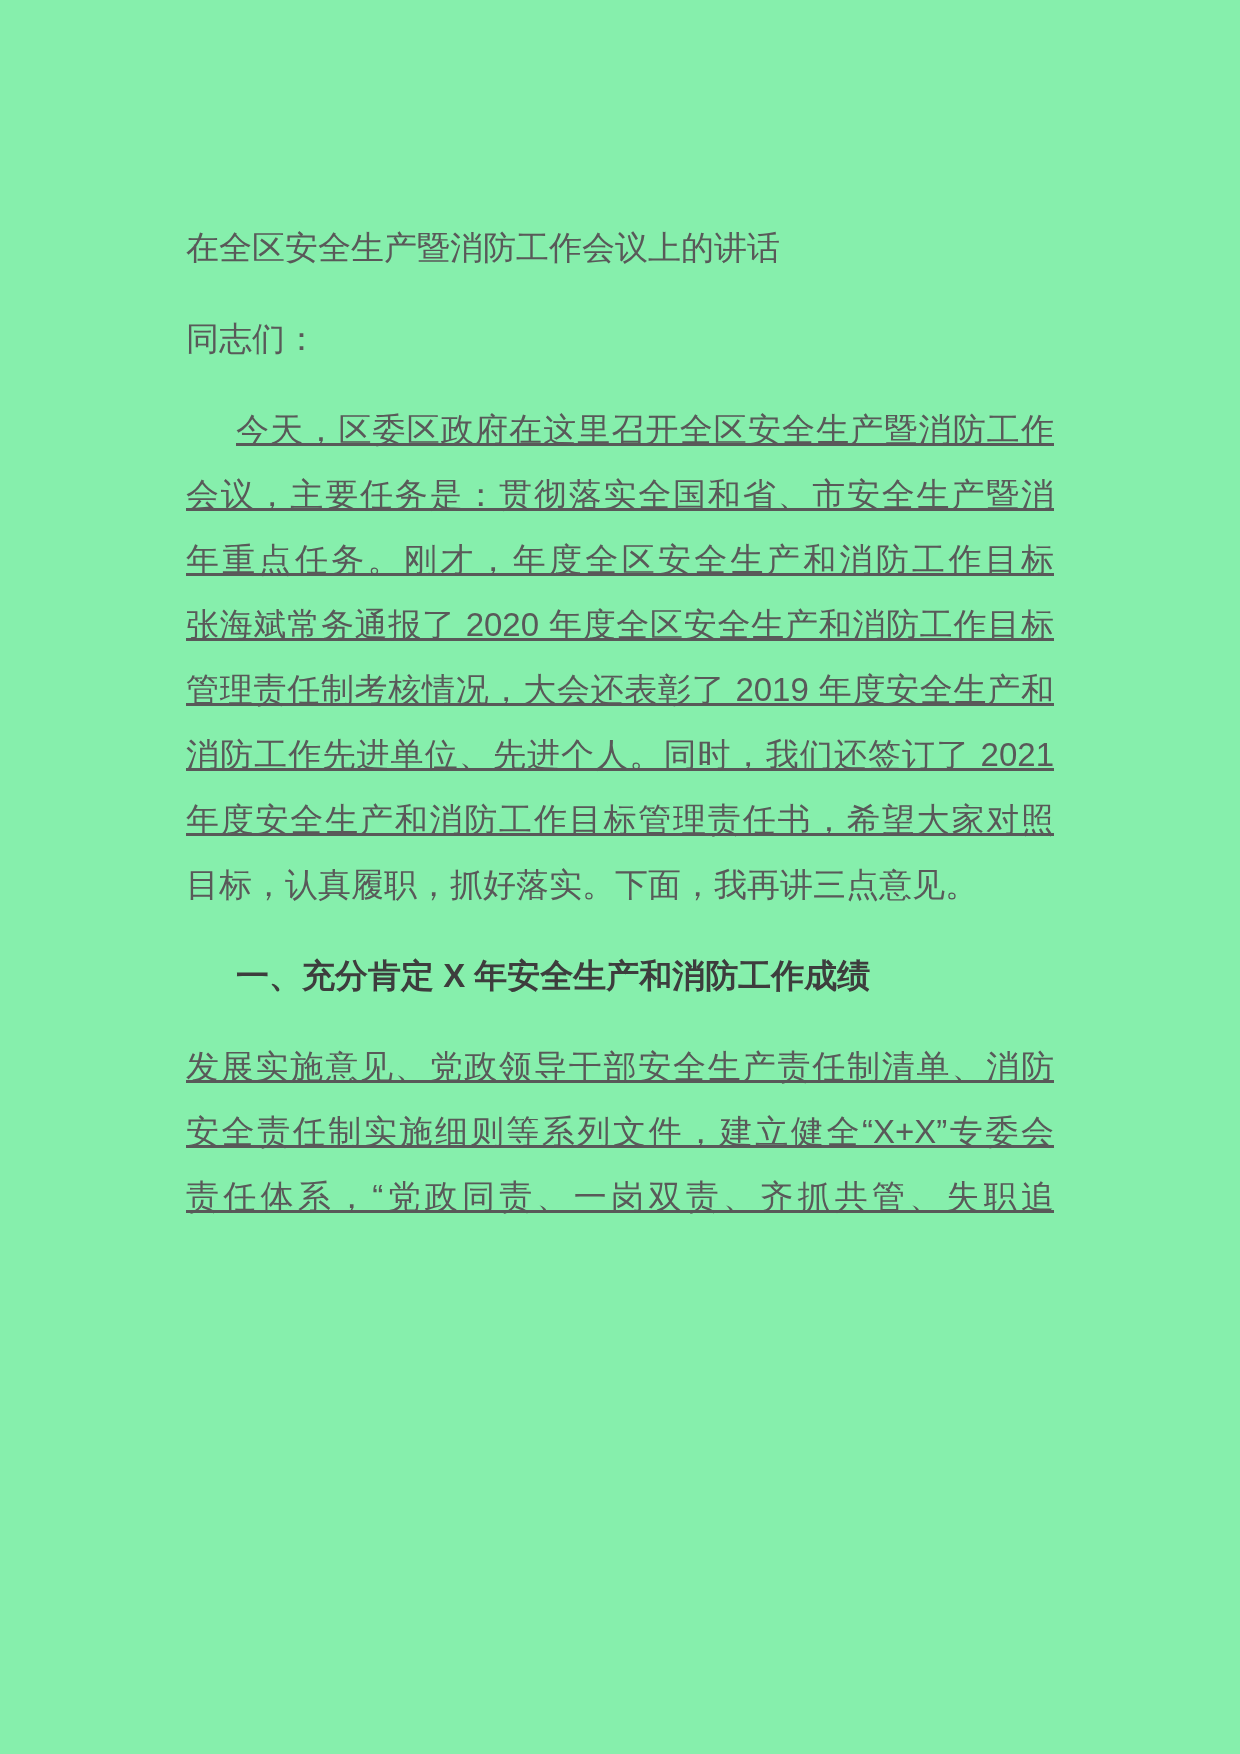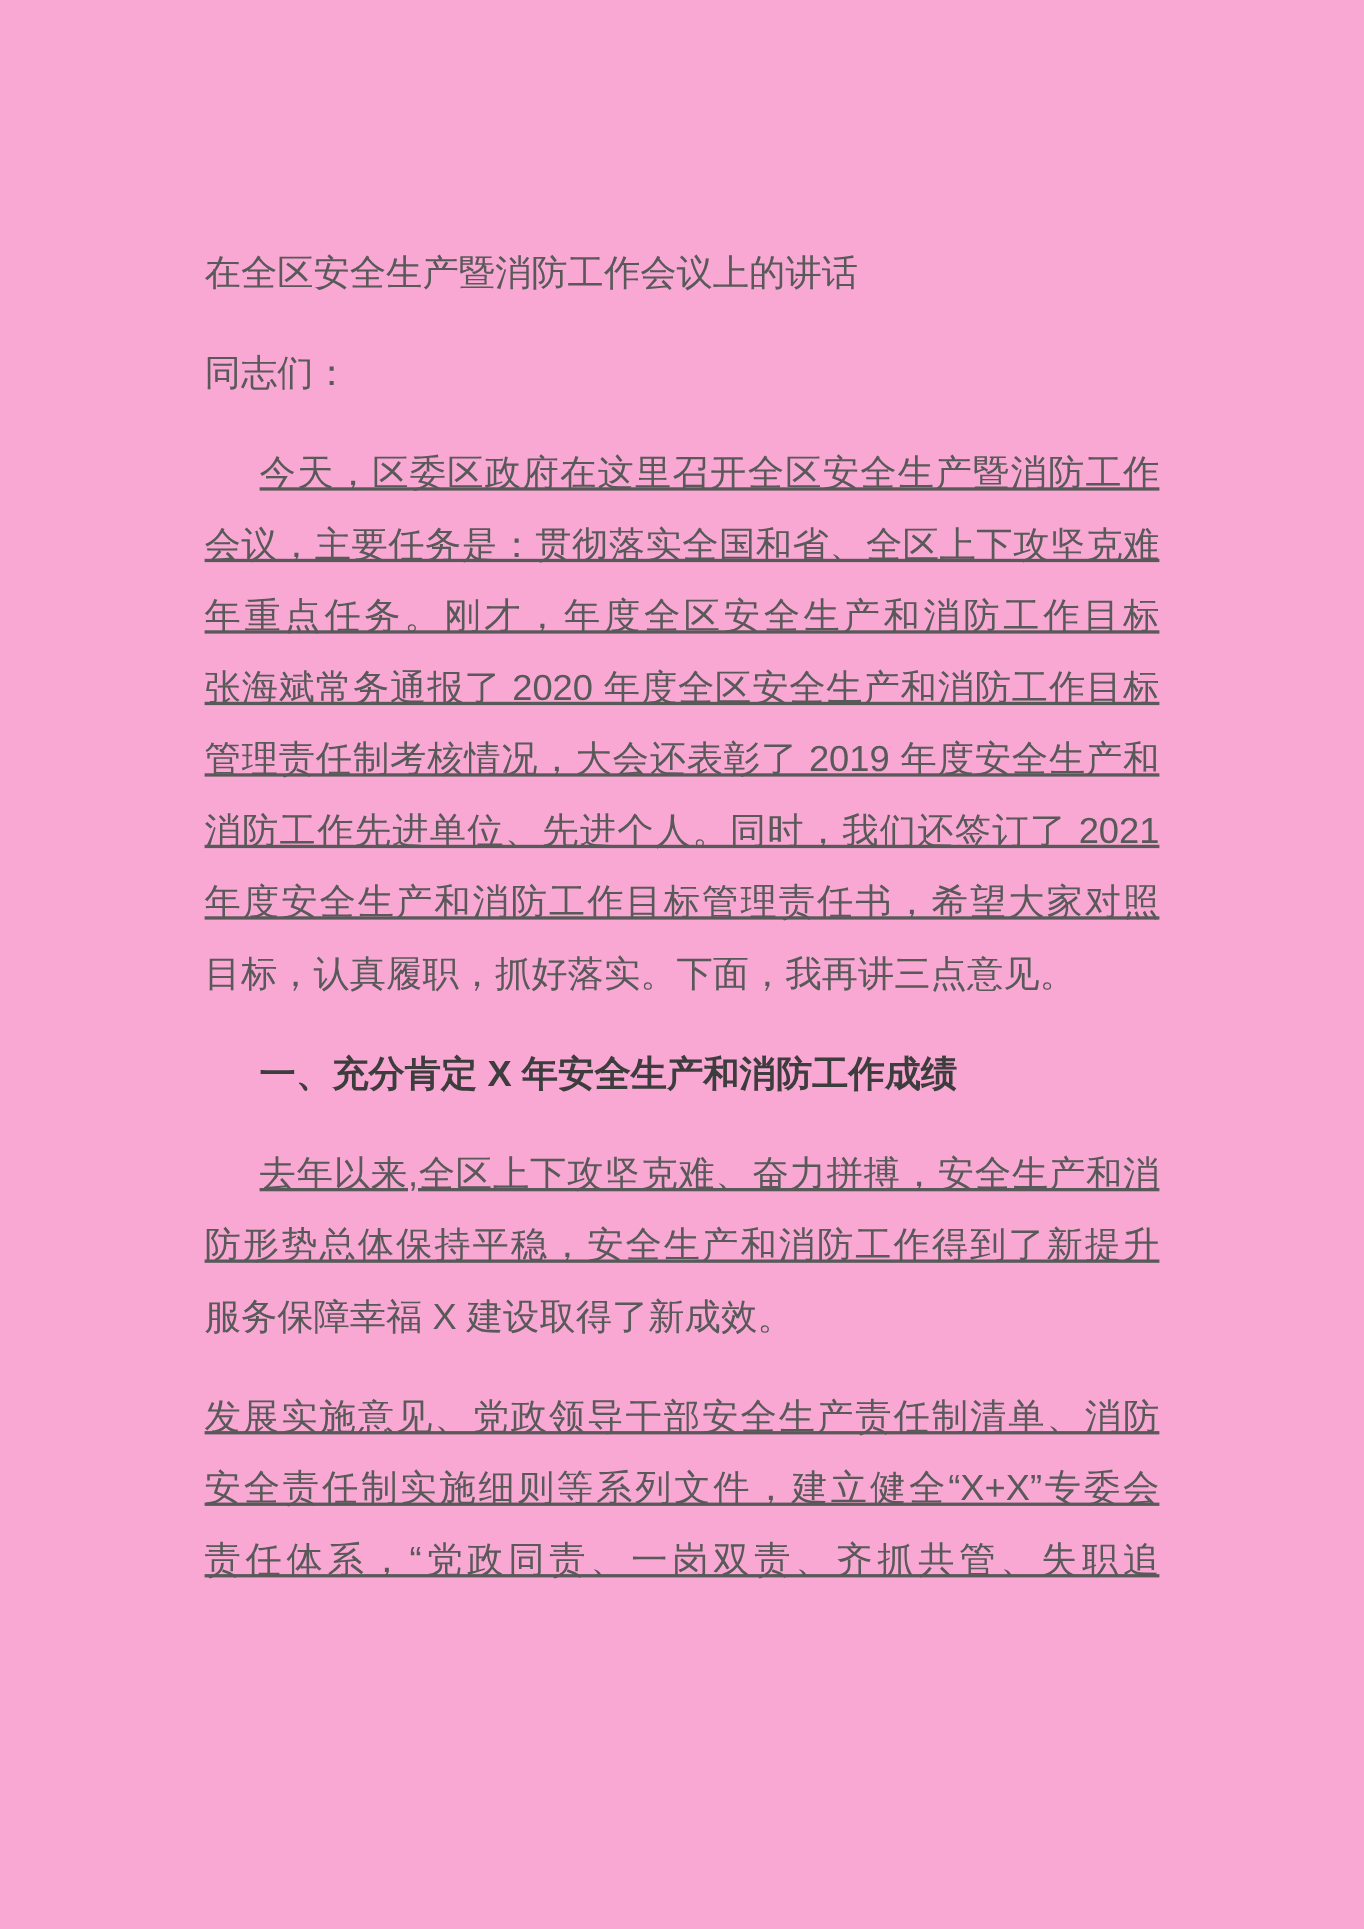--- a/index.html
+++ b/index.html
@@ -4,21 +4,21 @@
 <style>
   html, body {
     margin: 0;
     padding: 0;
     background: #ffffff;
   }
   .page {
     position: relative;
     width: 1240px;
     height: 1754px;
-    background: #f9a8d4;
+    background: #86efac;
     overflow: hidden;
     font-family: "Liberation Sans", sans-serif;
   }
   .content {
     box-sizing: border-box;
     width: 1240px;
     padding: 215px 186px 0 186px;
   }
   .para {
     margin: 0 0 26px 0;
@@ -55,38 +55,33 @@
     <div class="para">
       <div class="line">在全区安全生产暨消防工作会议上的讲话</div>
     </div>
 
     <div class="para">
       <div class="line">同志们：</div>
     </div>
 
     <div class="para">
       <div class="line just indent">今天，区委区政府在这里召开全区安全生产暨消防工作</div>
-      <div class="line just">会议，主要任务是：贯彻落实全国和省、全区上下攻坚克难</div>
+      <div class="line just">会议，主要任务是：贯彻落实全国和省、市安全生产暨消</div>
       <div class="line just">年重点任务。刚才，年度全区安全生产和消防工作目标</div>
       <div class="line just">张海斌常务通报了 2020 年度全区安全生产和消防工作目标</div>
       <div class="line just">管理责任制考核情况，大会还表彰了 2019 年度安全生产和</div>
       <div class="line just">消防工作先进单位、先进个人。同时，我们还签订了 2021</div>
       <div class="line just">年度安全生产和消防工作目标管理责任书，希望大家对照</div>
       <div class="line">目标，认真履职，抓好落实。下面，我再讲三点意见。</div>
     </div>
 
     <div class="para">
       <div class="line heading indent">一、充分肯定 X 年安全生产和消防工作成绩</div>
     </div>
 
-    <div class="para">
-      <div class="line just indent">去年以来,全区上下攻坚克难、奋力拼搏，安全生产和消</div>
-      <div class="line just">防形势总体保持平稳，安全生产和消防工作得到了新提升</div>
-      <div class="line">服务保障幸福 X 建设取得了新成效。</div>
-    </div>
 
     <div class="para">
       <div class="line just">发展实施意见、党政领导干部安全生产责任制清单、消防</div>
       <div class="line just">安全责任制实施细则等系列文件，建立健全“X+X”专委会</div>
       <div class="line just">责任体系，“党政同责、一岗双责、齐抓共管、失职追</div>
     </div>
 
   </div>
 </div>
 

